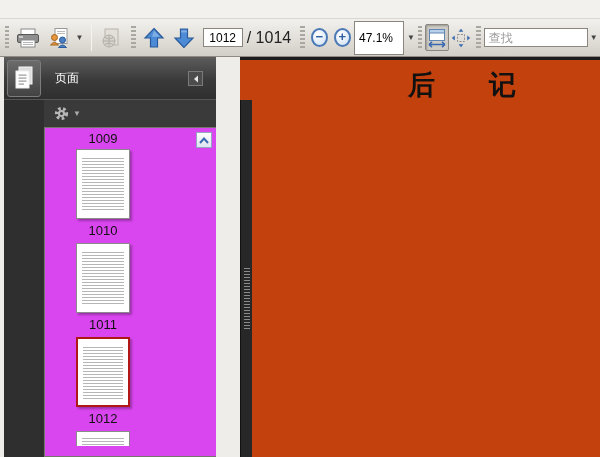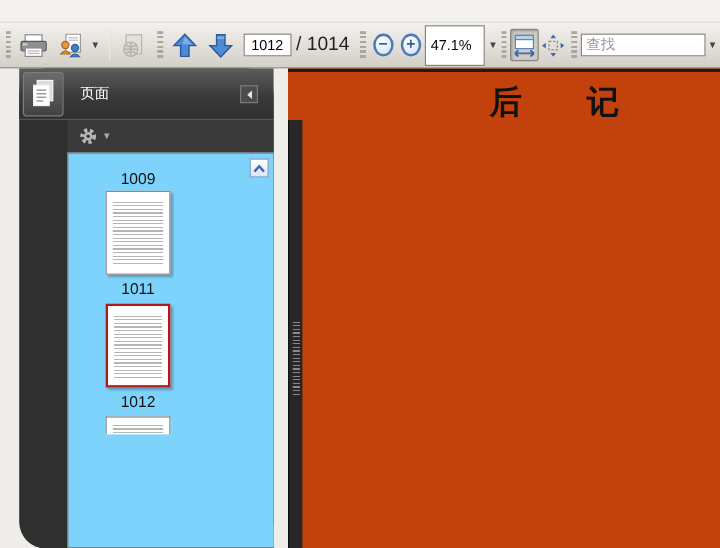--- a/index.html
+++ b/index.html
@@ -29,41 +29,41 @@
                border:2px solid #4a79b6; background:radial-gradient(circle at 35% 30%, #ffffff, #cfe0f4);
                color:#2c5d9e; font-weight:bold; font-size:13px; line-height:14px; text-align:center;
                margin:0 3px; cursor:pointer; }
   .zoom-input { width:50px; height:19px; border:1px solid #8a867f; background:#fff;
                 font-size:12px; padding:16px 4px; font-family:"Liberation Sans",sans-serif; }
   .fit-btn { width:27px; height:27px; display:flex; align-items:center; justify-content:center;
              border:1px solid transparent; border-radius:2px; cursor:pointer; }
   .fit-btn.pressed { background:#cfccc5; border-color:#8b8781;
                      box-shadow:inset 1px 1px 2px rgba(0,0,0,.25); }
   .find-input { width:104px; height:19px; border:1px solid #8a867f; background:#fff;
-                font-size:12px; padding:0 4px; font-family:Liberation Serif, serif; color:#333; }
+                font-size:12px; padding:0 4px; font-family:Liberation Sans, sans-serif; color:#333; }
   .find-input::placeholder { color:#9a9a9a; }
   .find-arrow { width:14px; height:19px; display:flex; align-items:center; justify-content:center;
                 font-size:8px; color:#444; cursor:pointer; }
 
   
-  .sidebar { position:absolute; top:57px; left:16px; width:212px; bottom:0; background:#2f2f2f;border-radius:22px; }
+  .sidebar { position:absolute; top:57px; left:4px; width:212px; bottom:0; background:#2f2f2f; }
   .panel-header { position:relative; height:43px;
                   background:linear-gradient(#5d5d5d, #3a3a3a 55%, #2f2f2f);
                   border-bottom:1px solid #555; display:flex; align-items:center; }
   .pages-btn { width:34px; height:37px; margin:2px 2px 2px 3px; display:flex; align-items:center;
                justify-content:center; background:linear-gradient(#6b6b6b,#424242);
                border:1px solid #7c7c7c; border-radius:3px; cursor:pointer; }
   .panel-title { color:#ffffff; font-size:12px; margin-left:12px; }
   .collapse-btn { position:absolute; right:13px; top:14px; width:15px; height:15px;
                   background:#4c4c4c; border:1px solid #7a7a7a; display:flex; align-items:center;
                   justify-content:center; cursor:pointer; }
   .panel-body { position:absolute; top:43px; left:40px; right:0; bottom:0; background:#3a3a3a; }
   .options-row { height:27px; display:flex; align-items:center; padding-left:9px; cursor:pointer; }
-  .thumbs { position:absolute; top:27px; left:0; right:0; bottom:0; background:#7dd3fc;
-            border:1px solid #77746e; border-right:none; overflow:hidden; padding-top:13px; }
+  .thumbs { position:absolute; top:27px; left:0; right:0; bottom:0; background:#d946ef;
+            border:1px solid #77746e; border-right:none; overflow:hidden; padding-top:3px; }
   .scroll-up { position:absolute; top:4px; right:4px; width:16px; height:16px;
                background:linear-gradient(#fdfdfd,#dde5f0); border:1px solid #93a7c4;
                display:flex; align-items:center; justify-content:center; cursor:pointer; z-index:5; }
   .thumb-item { width:64px; margin:0 auto 5px 26px; text-align:center; cursor:pointer; }
   .thumb-box { width:54px; height:70px; background:#fff; border:1px solid #8a8a8a;
                box-shadow:2px 2px 2px rgba(0,0,0,.28); margin:0 auto 4px auto; overflow:hidden; }
   .thumb-sim { margin:8px 5px 0 5px; height:52px;
                background:repeating-linear-gradient(to bottom, #9d9d9d 0 1px, transparent 1px 3px); opacity:.75; }
   .thumb-item.selected .thumb-box { border:2px solid #b01818; }
   .thumb-label { font-size:13px; color:#111; line-height:15px; }
@@ -223,20 +223,26 @@
         </svg>
       </div>
       <div class="thumb-item no-thumb">
 
           <div class="thumb-label">1009</div>
         </div>
         <div class="thumb-item">
           <div class="thumb-box">
             <div class="thumb-sim"></div>
           </div>
+          <div class="thumb-label">1010</div>
+        </div>
+        <div class="thumb-item">
+          <div class="thumb-box">
+            <div class="thumb-sim"></div>
+          </div>
           <div class="thumb-label">1011</div>
         </div>
         <div class="thumb-item selected">
           <div class="thumb-box">
             <div class="thumb-sim"></div>
           </div>
           <div class="thumb-label">1012</div>
         </div>
         <div class="thumb-item partial">
           <div class="thumb-box">

